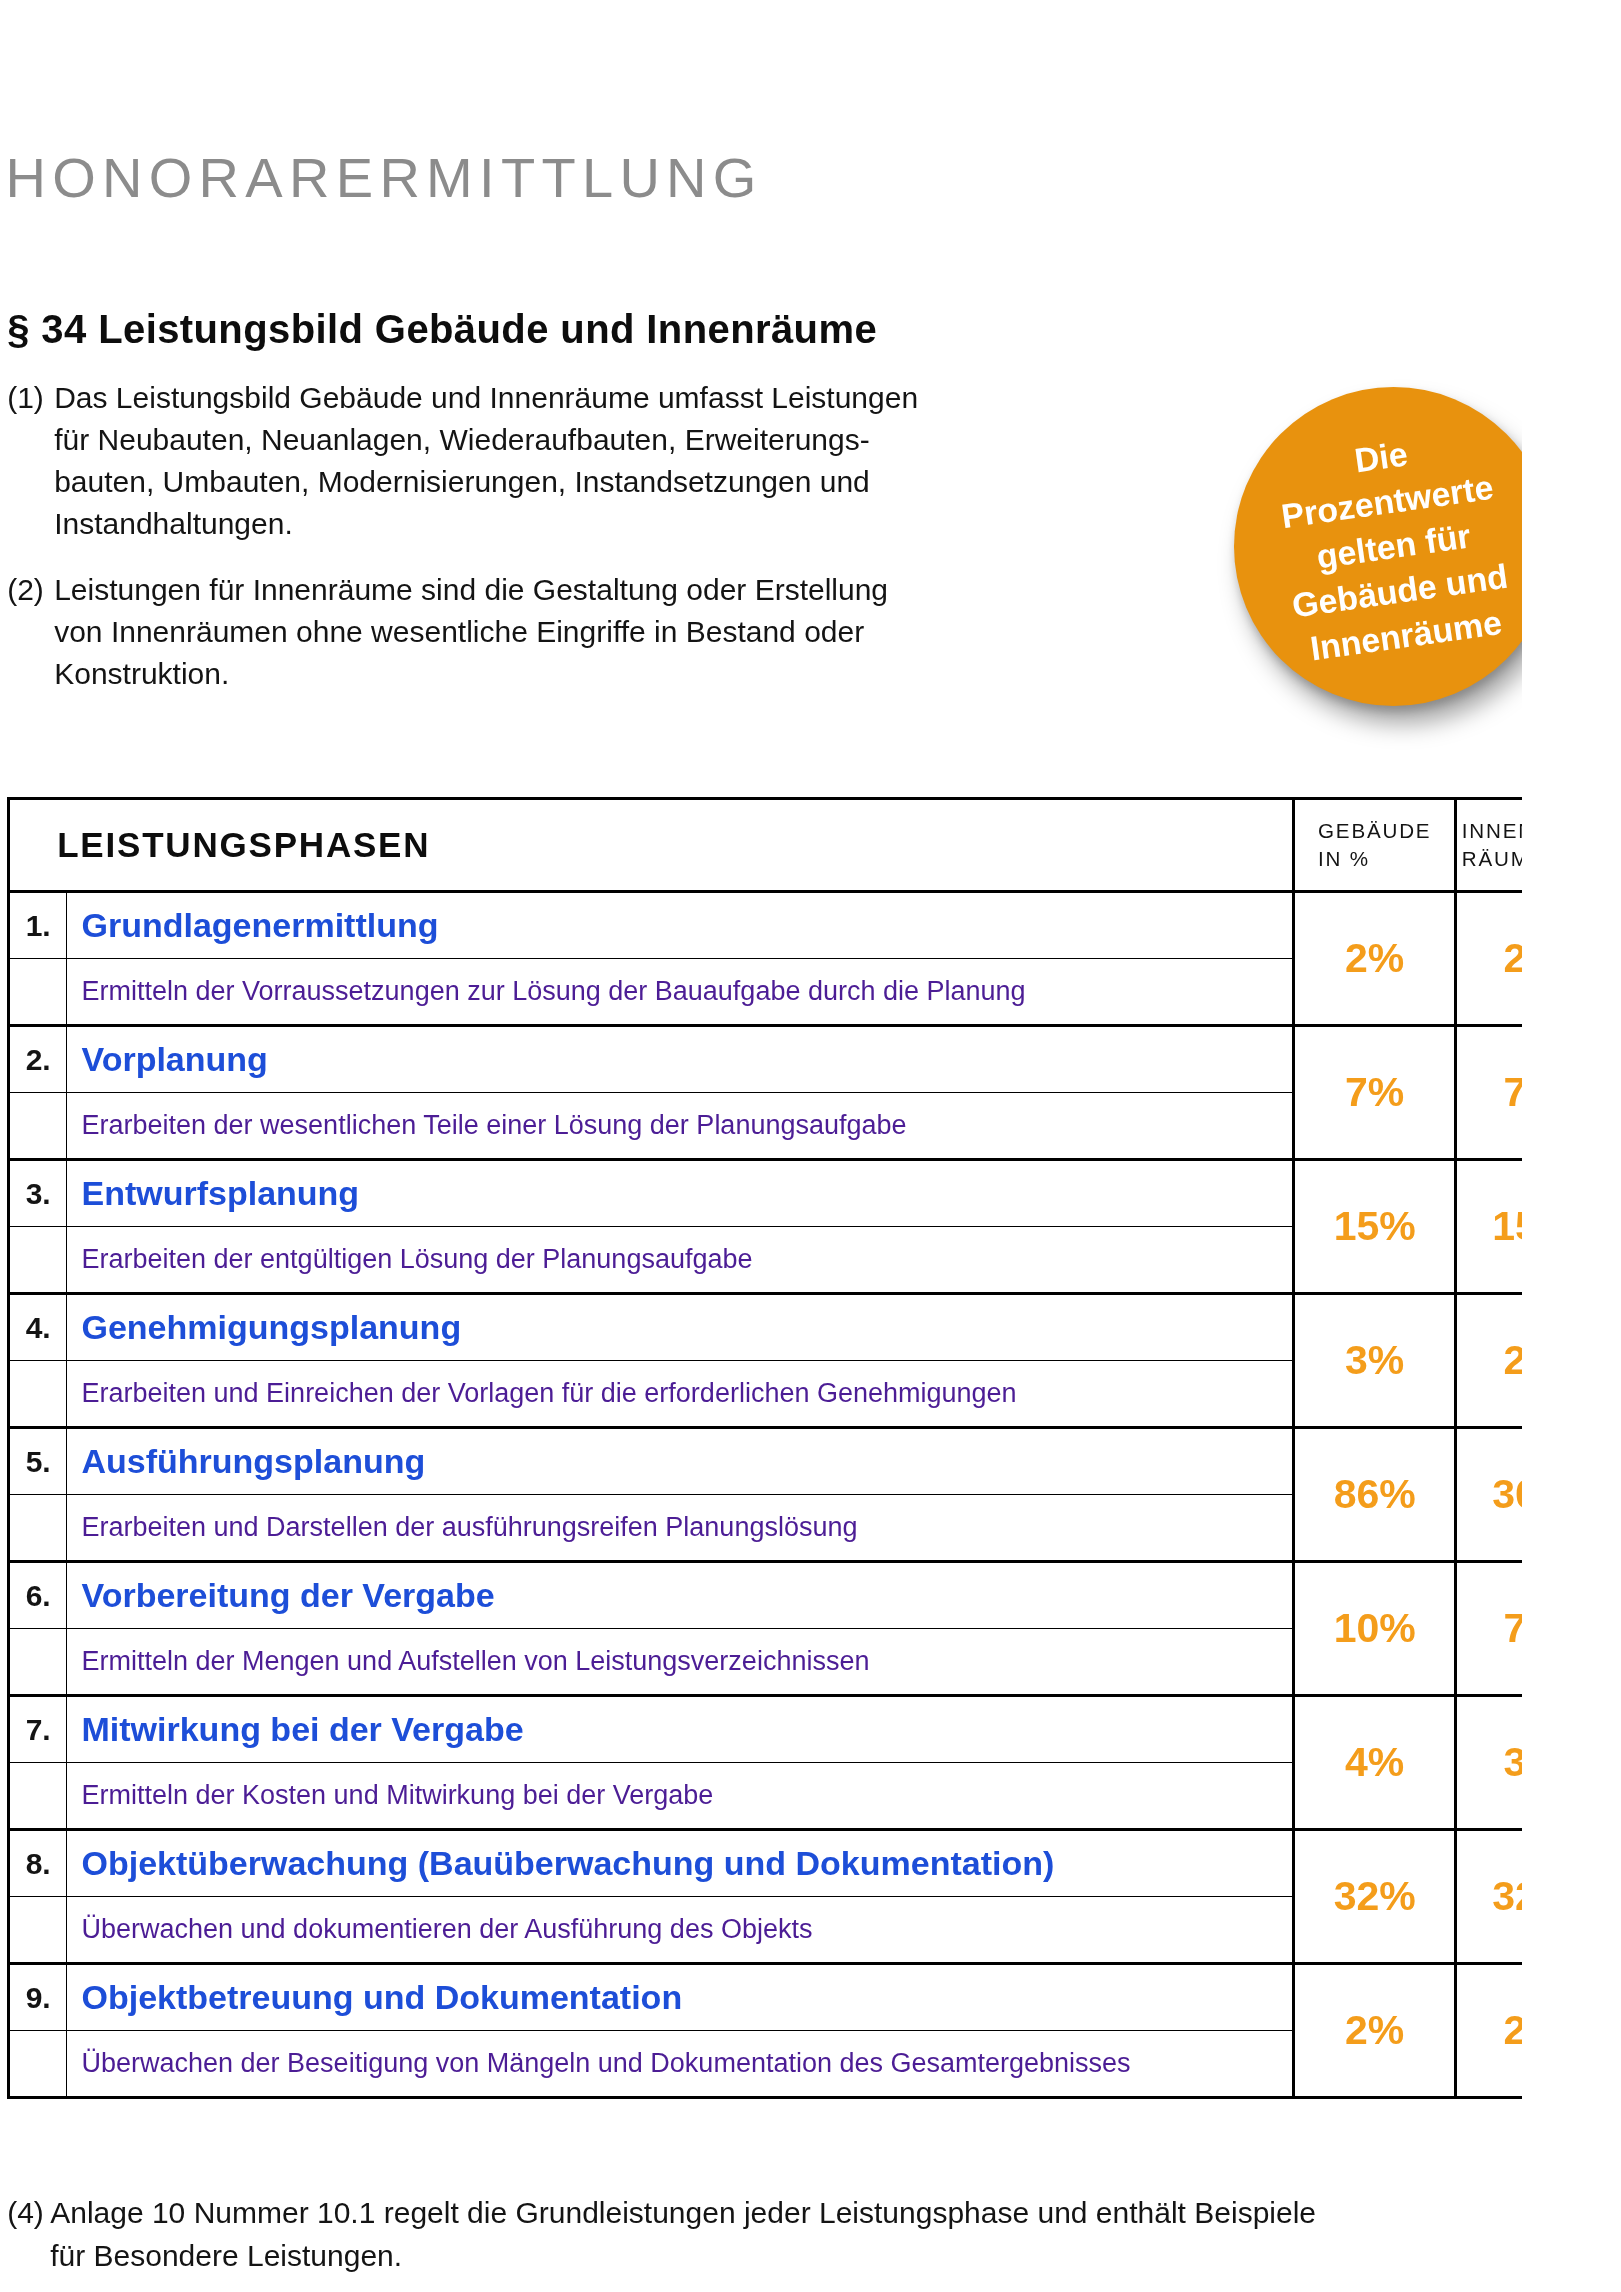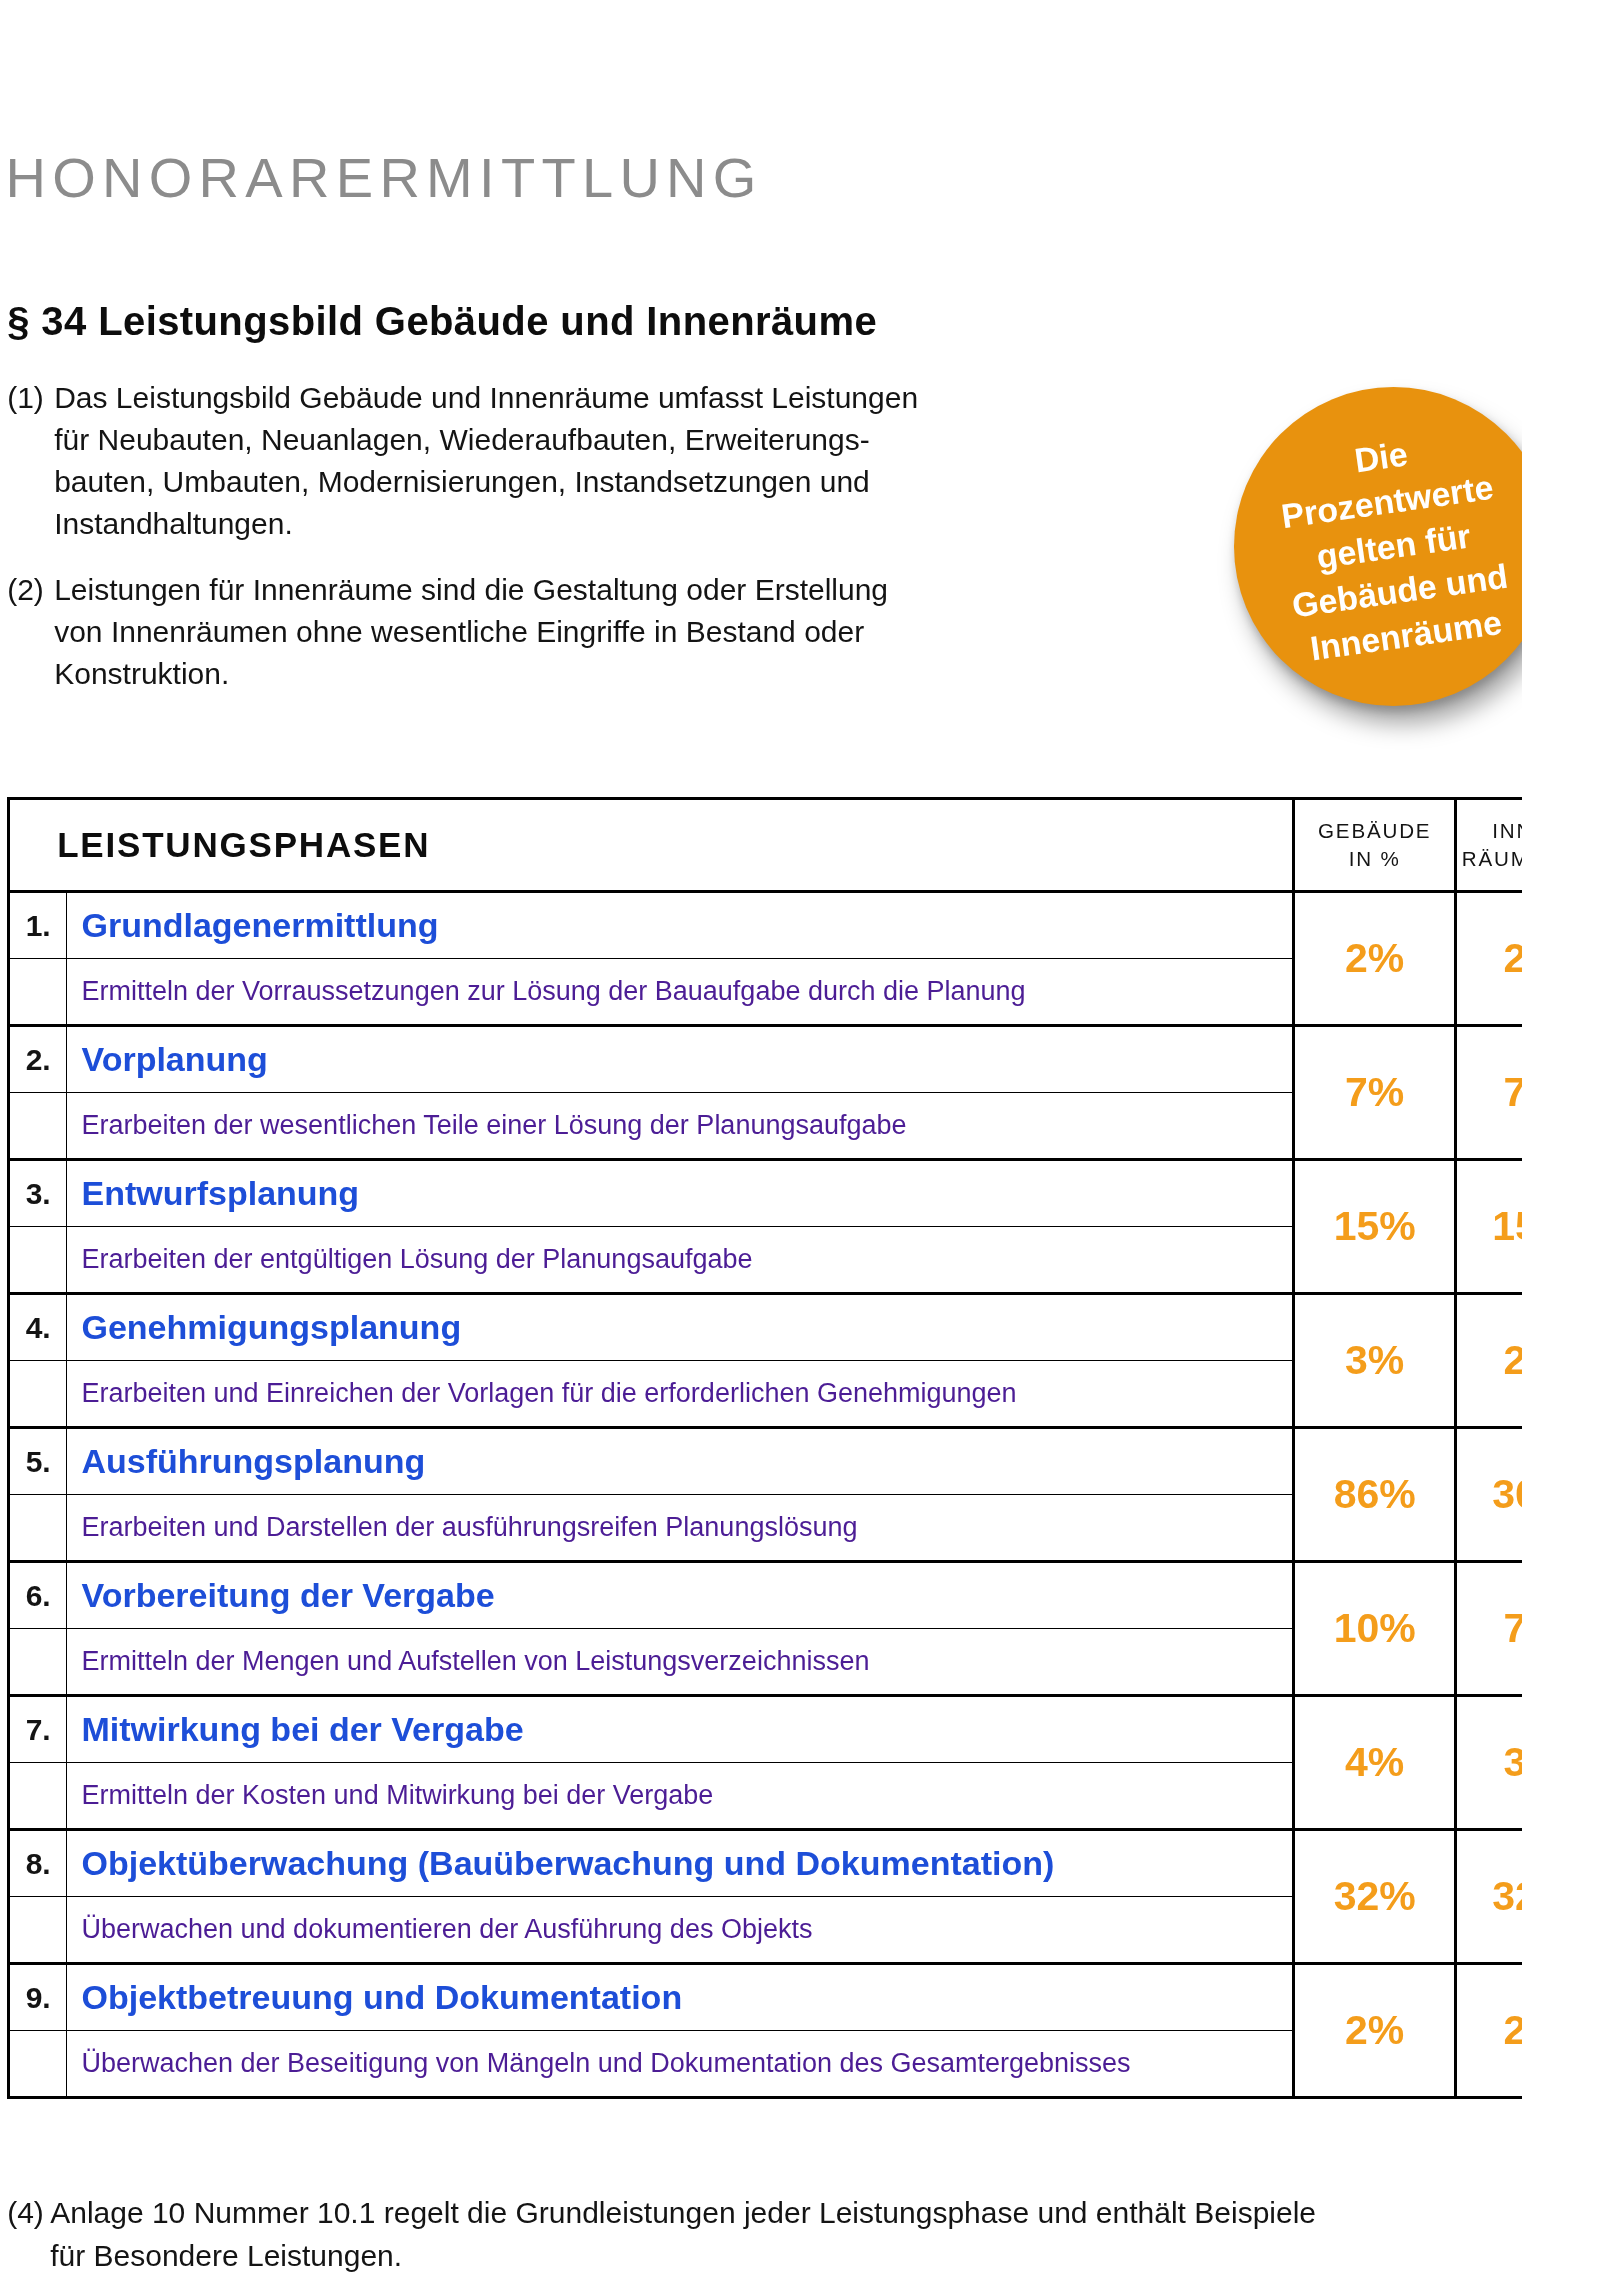--- a/index.html
+++ b/index.html
@@ -6,21 +6,21 @@
   html,body { background:#ffffff; }
   body { font-family:"Liberation Sans", sans-serif; color:var(--text,#141414); }
   .sheet { position:relative; width:1522px; height:2293px; background:#fff; overflow:hidden; }
 
   .kicker {
     position:absolute; left:5.4px; top:150px;
     font-size:56px; font-weight:400; letter-spacing:6.3px;
     color:var(--kicker,#8C8C8C); line-height:1; white-space:nowrap;
   }
   .heading {
-    position:absolute; left:7.2px; top:298px;
+    position:absolute; left:7.2px; top:306px;
     font-size:40px; font-weight:700; letter-spacing:0.4px; line-height:1.15;
     color:#0d0d0d; white-space:nowrap;
   }
 
   .paras { position:absolute; left:7.2px; top:377px; width:1218px; }
   .para { position:relative; padding-left:47px; font-size:30px; line-height:42px; }
   .para + .para { margin-top:24px; }
   .para .marker { position:absolute; left:0; top:0; }
   .para .ptext { white-space:pre-line; }
 
@@ -43,21 +43,21 @@
   .thead {
     display:grid; grid-template-columns:57px 1fr 162px 152px;
     height:93px; border-bottom:3.6px solid var(--border,#000);
   }
   .th-phases {
     grid-column:1/3; display:flex; align-items:center;
     padding-left:47px; font-size:35px; font-weight:700; letter-spacing:1.8px;
     border-right:3.6px solid var(--border,#000); color:#0d0d0d;
   }
   .th-col {
-    display:flex; align-items:center; justify-content:center; text-align:center;
+    display:flex; align-items:center; justify-content:center; text-align:left;
     font-size:20.6px; letter-spacing:1.8px; line-height:28px; white-space:pre-line;
     color:#141414;
   }
   .th-col.geb { border-right:3.6px solid var(--border,#000); }
 
   .block {
     display:grid; grid-template-columns:57px 1fr 162px 152px;
     grid-template-rows:66px 65px;
     border-bottom:3.6px solid var(--border,#000);
   }

